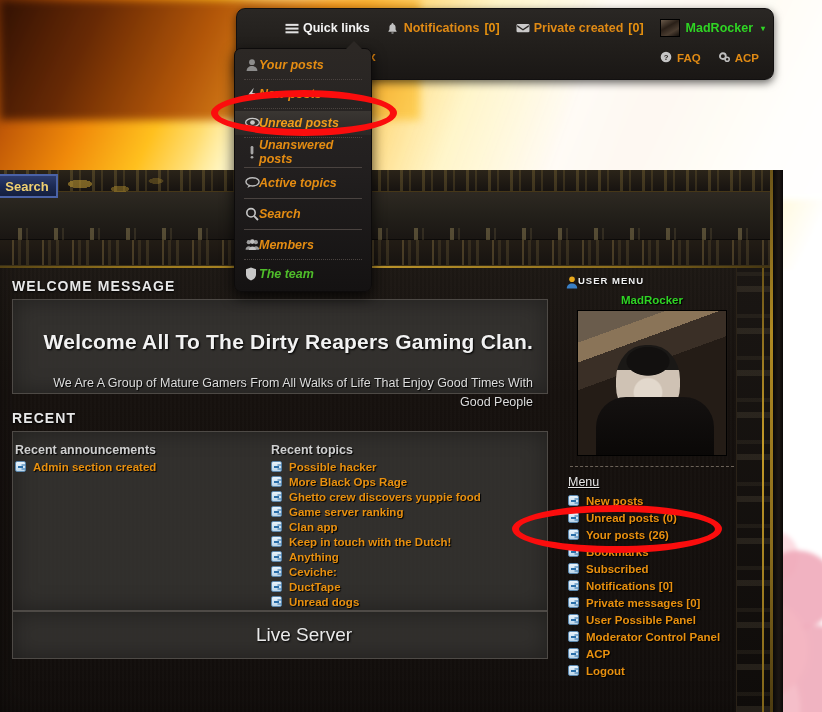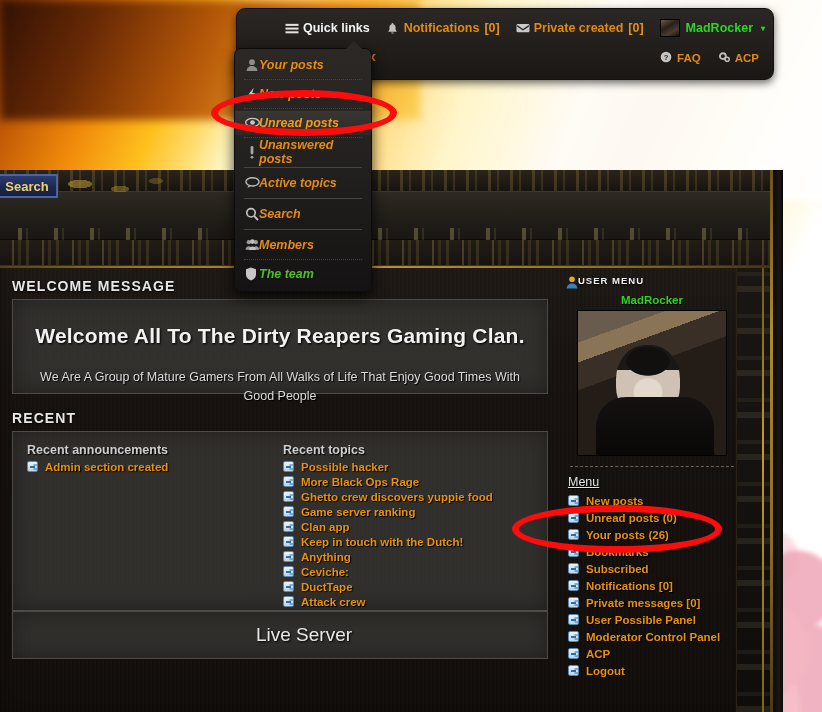--- a/index.html
+++ b/index.html
@@ -343,41 +343,41 @@
     text-shadow: 0 1px 2px #000;
     margin-bottom: 5px;
   }
   .panel {
     background: rgba(58,56,54,.78);
     border: 1px solid #4e4a46;
     box-shadow: inset 0 0 22px rgba(0,0,0,.35);
   }
   #welcome-panel {
     height: 95px;
-    padding: 24px 14px 0;
-    text-align: center;
+    padding: 30px 14px 0;
+    text-align: right;
   }
   #welcome-heading {
     font-size: 21px;
     font-weight: bold;
     color: #f2f2f2;
     text-shadow: 1px 1px 2px #000;
     letter-spacing: .2px;
   }
   #welcome-sub {
     margin-top: 20px;
     font-size: 12.5px;
     color: #dcdcdc;
     line-height: 1.55;
     text-shadow: 1px 1px 1px #000;
   }
   #recent-label { margin-top: 16px; }
   #recent-panel {
     height: 180px;
-    padding: 11px 14px;
+    padding: 11px 2px;
     display: flex;
     gap: 16px;
   }
   .recent-col { flex: 1; }
   .recent-col.ann { max-width: 240px; }
   .col-heading {
     font-size: 12.5px;
     font-weight: bold;
     color: #cfcfcf;
     margin-bottom: 4px;
@@ -775,21 +775,21 @@
       <div class="recent-item">
         <span class="arrow-ico"></span>
         <span class="recent-link">Ceviche:</span>
       </div>
       <div class="recent-item">
         <span class="arrow-ico"></span>
         <span class="recent-link">DuctTape</span>
       </div>
       <div class="recent-item">
         <span class="arrow-ico"></span>
-        <span class="recent-link">Attack crew</span>
+        <span class="recent-link">Unread dogs</span>
       </div>
     </div>
 
   </div>
 
   <div class="panel" id="custom-panel">
     <div id="live-server-text">Live Server</div>
   </div>
 
 </div>

